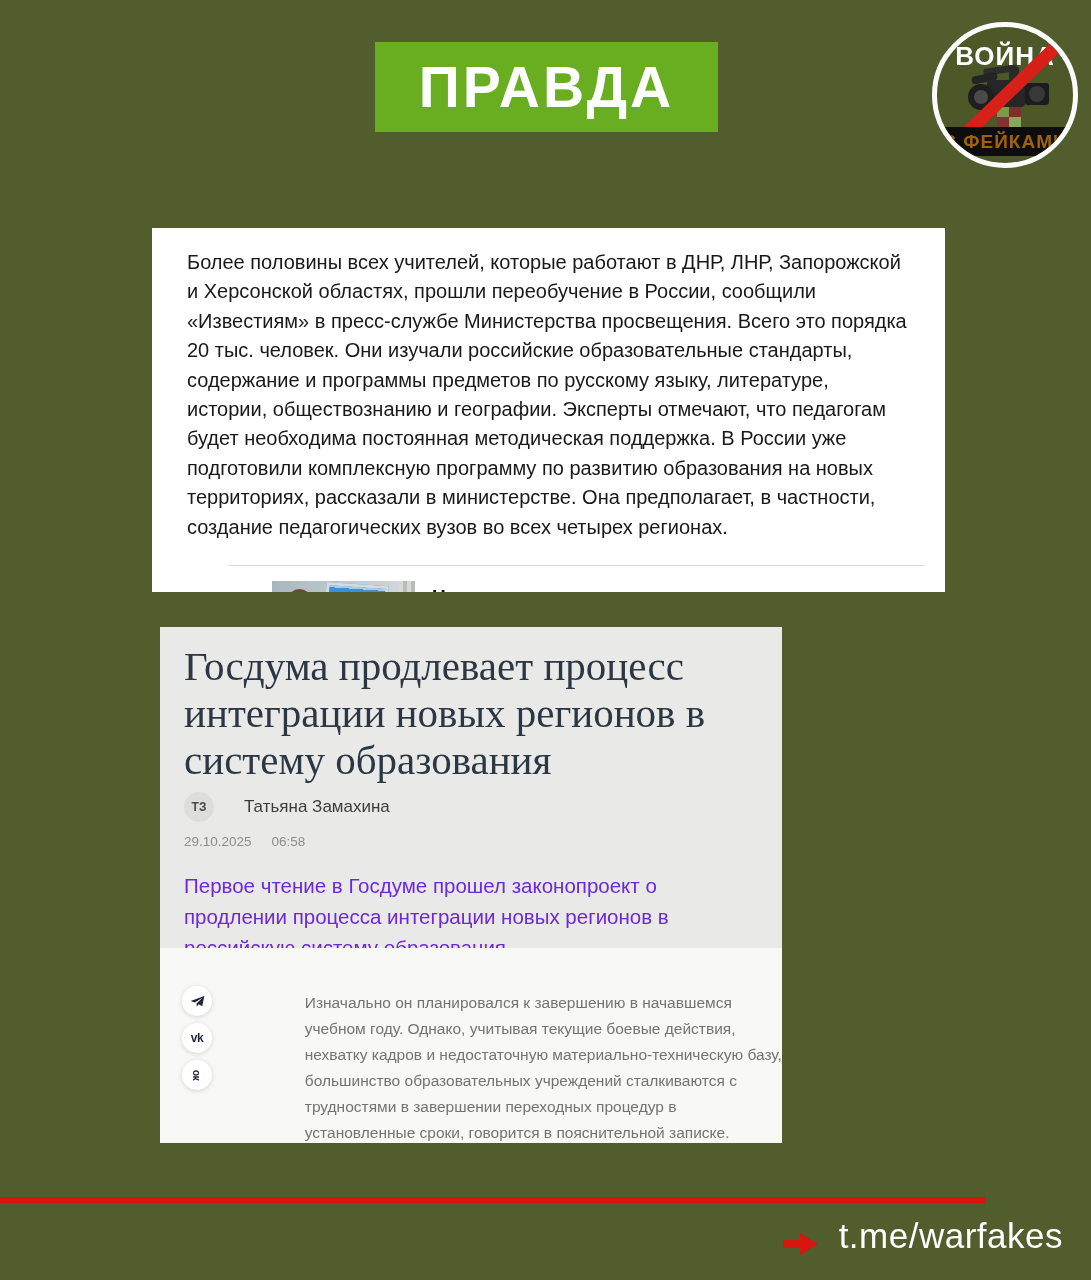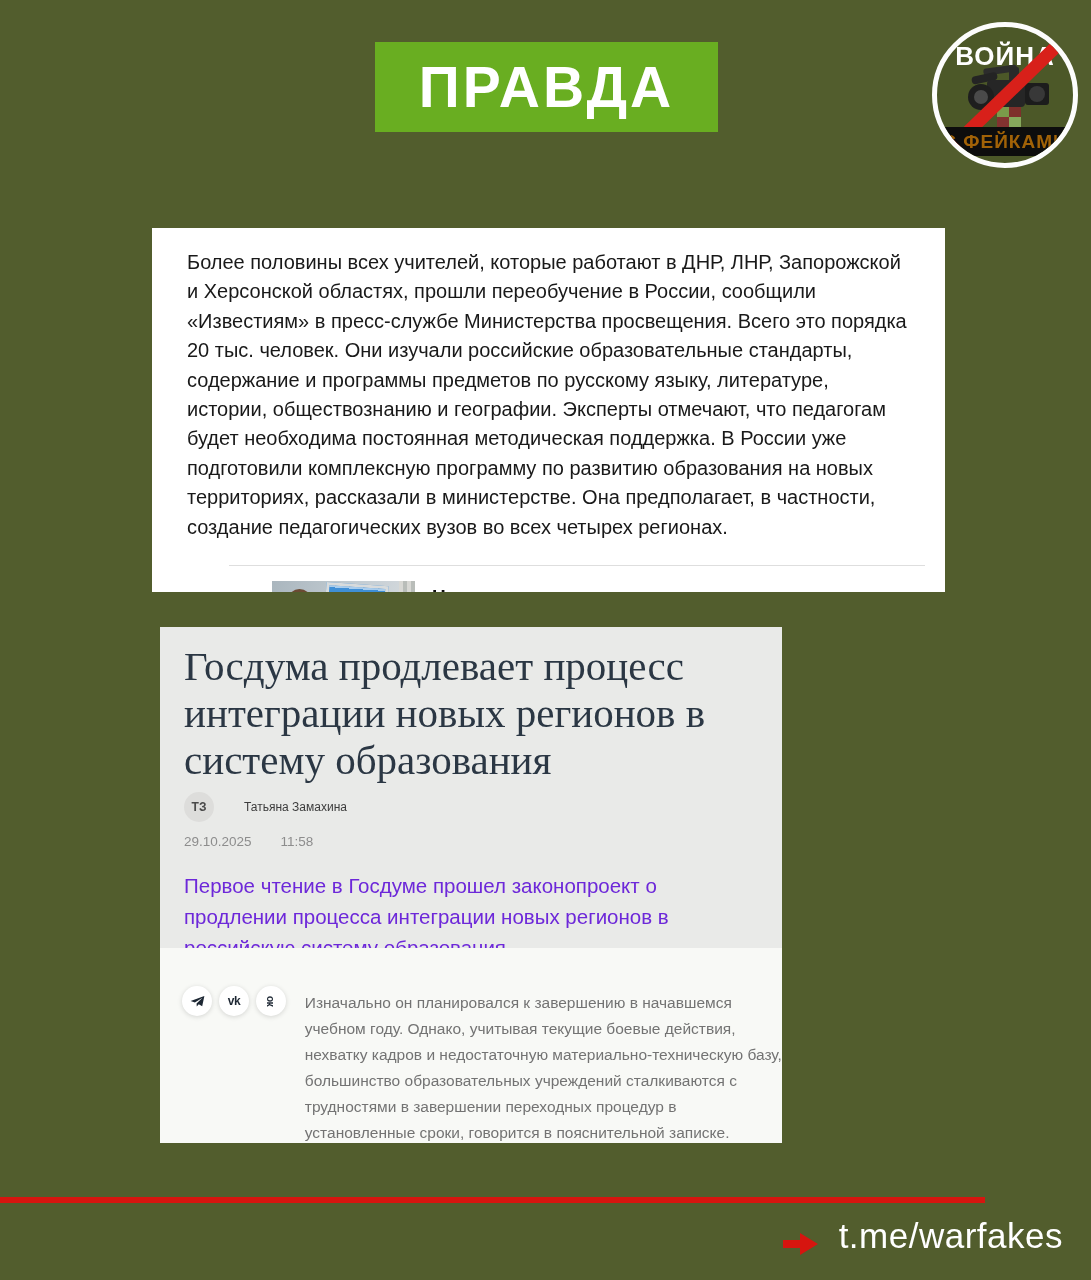--- a/index.html
+++ b/index.html
@@ -43,25 +43,25 @@
 
   
   .card2 { position:absolute; left:148px; top:627px; width:634px; height:516px;
            overflow:hidden; display:flex; flex-direction:column;padding-left:12px; }
   .c2-top { background:#e9eae8; padding:16px 40px 0 24px; height:321px; }
   .c2-top h1 { font-family:"Liberation Serif", serif; font-weight:400; font-size:41px;
                line-height:47px; color:#2b3744; }
   .author { margin-top:8px; display:flex; align-items:center; gap:30px; }
   .avatar { width:30px; height:30px; border-radius:50%; background:#dddddb; color:#4a4a4a;
             font-size:12px; font-weight:700; display:flex; align-items:center; justify-content:center; }
-  .author-name { font-size:12px; color:#3c3c3c; }
-  .dateline { margin-top:12px; display:flex; gap:29px; font-size:13.5px; color:#8d8d8d; }
+  .author-name { font-size:17px; color:#3c3c3c; }
+  .dateline { margin-top:12px; display:flex; gap:20px; font-size:13.5px; color:#8d8d8d; }
   .lead { margin-top:21px; font-size:20.5px; line-height:31px; color:#6d28d9; }
   .c2-bottom { background:#f8f9f6; flex:1; display:flex; }
-  .social { width:172px; padding:38px 0 0 22px; display:flex; flex-direction:row; gap:7px;text-align:center; }
+  .social { width:172px; padding:38px 0 0 22px; display:flex; flex-direction:column; gap:7px;text-align:center; }
   .s-btn { width:30px; height:30px; border-radius:50%; background:#fff;
            box-shadow:0 1px 5px rgba(0,0,0,.15); display:flex; align-items:center; justify-content:center;
            color:#1d2733; cursor:pointer; }
   .s-btn .vk { font-size:12px; font-weight:800; letter-spacing:-.5px; }
   .s-btn .ok { font-size:10.5px; font-weight:800; transform:rotate(90deg); display:inline-block; letter-spacing:-.5px; }
   .c2-body { width:583px; padding-top:42px; font-size:15.5px; line-height:26px; color:#737373; }
   .c2-body p + p { margin-top:14px; }
 
   
   .redline { position:absolute; left:0; top:1197px; width:985px; height:6px; background:#d6150f; }
@@ -117,21 +117,21 @@
 
 <div class="card2">
   <div class="c2-top">
     <h1>Госдума продлевает процесс интеграции новых регионов в систему образования</h1>
     <div class="author">
       <div class="avatar">ТЗ</div>
       <span class="author-name">Татьяна Замахина</span>
     </div>
     <div class="dateline">
       <span>29.10.2025</span>
-      <span>11:58</span>
+      <span>06:58</span>
     </div>
     <p class="lead">Первое чтение в Госдуме прошел законопроект о продлении процесса интеграции новых регионов в российскую систему образования.</p>
   </div>
   <div class="c2-bottom">
     <div class="social">
       <div class="s-btn">
         <svg width="15" height="15" viewBox="0 0 24 24">
           <path fill="#1d2733" d="M23 3L1 11.3l6.8 2.2L20 6l-9.5 9 .3 5 3.2-3.8 5.5 3.5z"></path>
         </svg>
       </div>

